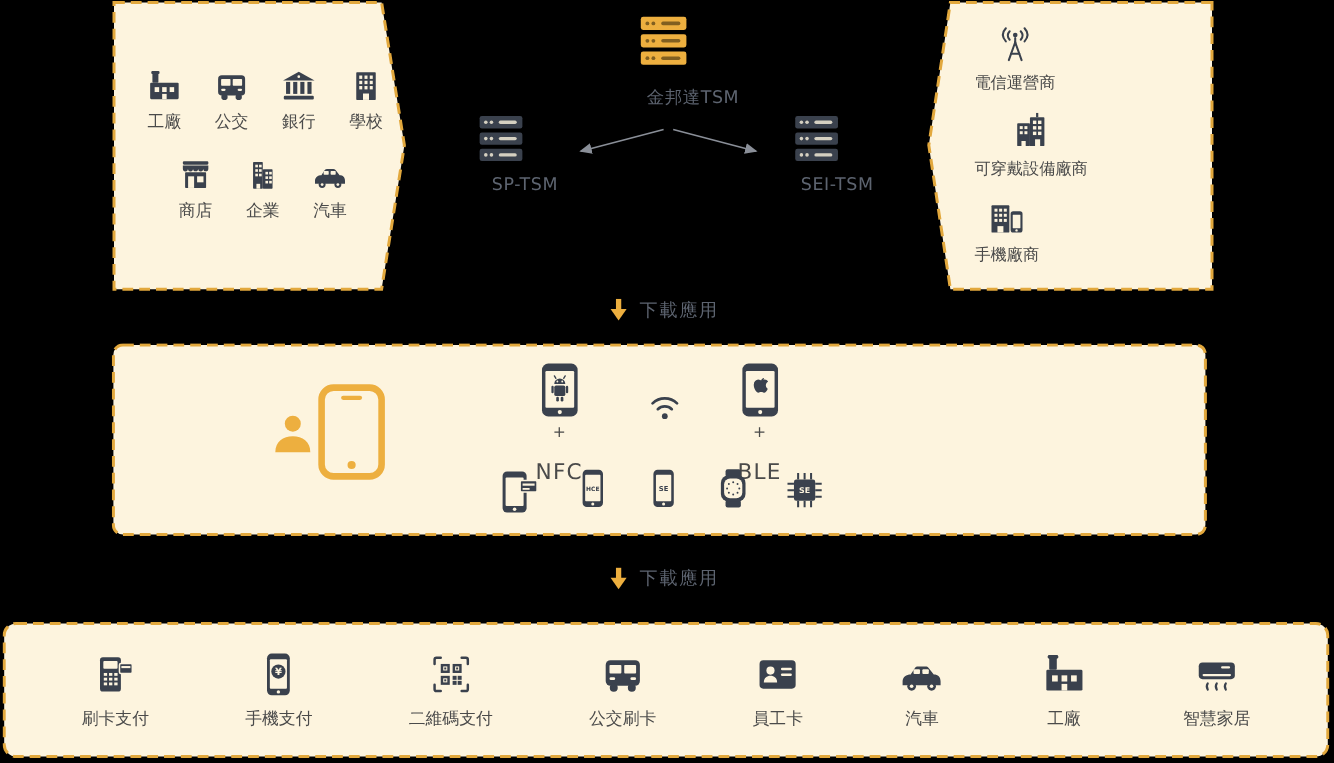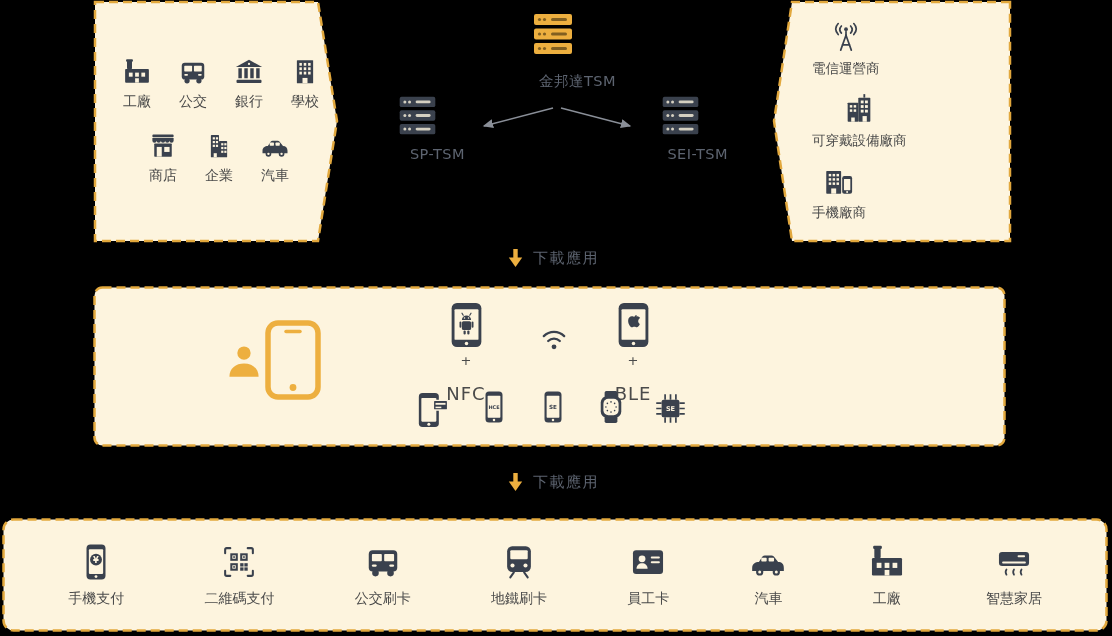--- a/index.html
+++ b/index.html
@@ -418,20 +418,40 @@
           <polygon points="0.8,8.5 14.2,8.5 7.5,18" fill="#EDAF3F"></polygon>
         </svg>
       </span>
     <span class="flow-label">下載應用</span>
   </div>
 
   <div id="bottom-items" class="abs" style="left:2px;top:518px;width:1106px;height:114px;display:flex;justify-content:space-around;align-items:center;padding:0 26px;box-sizing:border-box">
       <div class="item">
         <span class="icon" style="color: rgb(58, 65, 77);">
           <svg width="38" height="38" viewBox="0 0 48 48" fill="currentColor" xmlns="http://www.w3.org/2000/svg">
+            <rect x="8" y="6" width="22" height="36" rx="3"></rect>
+            <rect x="11.5" y="10" width="15" height="8" rx="1" fill="#FDF4DE"></rect>
+            <rect x="12" y="22.5" width="3.5" height="3" fill="#FDF4DE"></rect>
+            <rect x="17.5" y="22.5" width="3.5" height="3" fill="#FDF4DE"></rect>
+            <rect x="23" y="22.5" width="3.5" height="3" fill="#FDF4DE"></rect>
+            <rect x="12" y="27.5" width="3.5" height="3" fill="#FDF4DE"></rect>
+            <rect x="17.5" y="27.5" width="3.5" height="3" fill="#FDF4DE"></rect>
+            <rect x="23" y="27.5" width="3.5" height="3" fill="#FDF4DE"></rect>
+            <rect x="12" y="32.5" width="3.5" height="3" fill="#FDF4DE"></rect>
+            <rect x="17.5" y="32.5" width="3.5" height="3" fill="#FDF4DE"></rect>
+            <rect x="23" y="32.5" width="3.5" height="3" fill="#FDF4DE"></rect>
+            <rect x="28.5" y="12.5" width="13.5" height="10.5" rx="1.5" stroke="#FDF4DE" stroke-width="1.6"></rect>
+            <rect x="30.5" y="15.2" width="9.5" height="2.2" fill="#FDF4DE"></rect>
+          </svg>
+        </span>
+        <span class="label scene-label">刷卡支付</span>
+      </div>
+      <div class="item">
+        <span class="icon" style="color: rgb(58, 65, 77);">
+          <svg width="38" height="38" viewBox="0 0 48 48" fill="currentColor" xmlns="http://www.w3.org/2000/svg">
             <rect x="12" y="2" width="24" height="44" rx="5"></rect>
             <rect x="15" y="8" width="18" height="31" rx="1" fill="#FDF4DE"></rect>
             <circle cx="24" cy="21" r="7.5"></circle>
             <text x="24" y="25" text-anchor="middle" font-size="10.5" font-weight="bold" font-family="DejaVu Sans, sans-serif" fill="#FDF4DE">¥</text>
             <circle cx="24" cy="42.4" r="1.8" fill="#FDF4DE"></circle>
           </svg>
         </span>
         <span class="label scene-label">手機支付</span>
       </div>
       <div class="item">
@@ -470,35 +490,20 @@
             <rect x="32" y="27" width="6" height="3" rx="1.5" fill="#FDF4DE"></rect>
             <circle cx="14.5" cy="38" r="4.2"></circle>
             <circle cx="33.5" cy="38" r="4.2"></circle>
           </svg>
         </span>
         <span class="label scene-label">公交刷卡</span>
       </div>
       <div class="item">
         <span class="icon" style="color: rgb(58, 65, 77);">
           <svg width="38" height="38" viewBox="0 0 48 48" fill="currentColor" xmlns="http://www.w3.org/2000/svg">
-            <rect x="9" y="4" width="30" height="32.5" rx="6.5"></rect>
-            <rect x="13" y="9" width="22" height="11.5" rx="1.5" fill="#FDF4DE"></rect>
-            <circle cx="15.8" cy="28.5" r="2.6" fill="#FDF4DE"></circle>
-            <circle cx="32.2" cy="28.5" r="2.6" fill="#FDF4DE"></circle>
-            <g stroke="currentColor" stroke-width="2.6" stroke-linecap="round" fill="none">
-              <path d="M17.5 37 l-4.5 6.5"></path>
-              <path d="M30.5 37 l4.5 6.5"></path>
-            </g>
-          </svg>
-        </span>
-        <span class="label scene-label">地鐵刷卡</span>
-      </div>
-      <div class="item">
-        <span class="icon" style="color: rgb(58, 65, 77);">
-          <svg width="38" height="38" viewBox="0 0 48 48" fill="currentColor" xmlns="http://www.w3.org/2000/svg">
             <rect x="5" y="9" width="38" height="30" rx="4"></rect>
             <circle cx="16.5" cy="20" r="4.3" fill="#FDF4DE"></circle>
             <path d="M9.5 32.5 c0-4.6 3.2-7 7-7 s7 2.4 7 7 z" fill="#FDF4DE"></path>
             <rect x="27.5" y="17" width="11.5" height="2.6" rx="1.3" fill="#FDF4DE"></rect>
             <rect x="27.5" y="23" width="11.5" height="2.6" rx="1.3" fill="#FDF4DE"></rect>
           </svg>
         </span>
         <span class="label scene-label">員工卡</span>
       </div>
       <div class="item">

